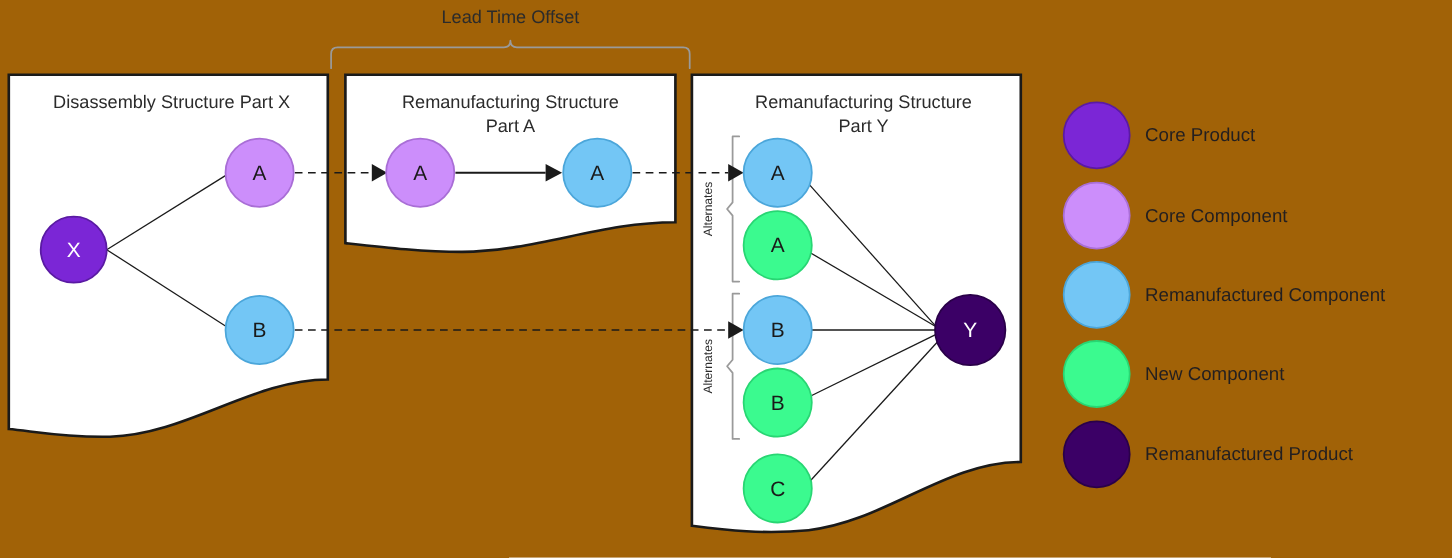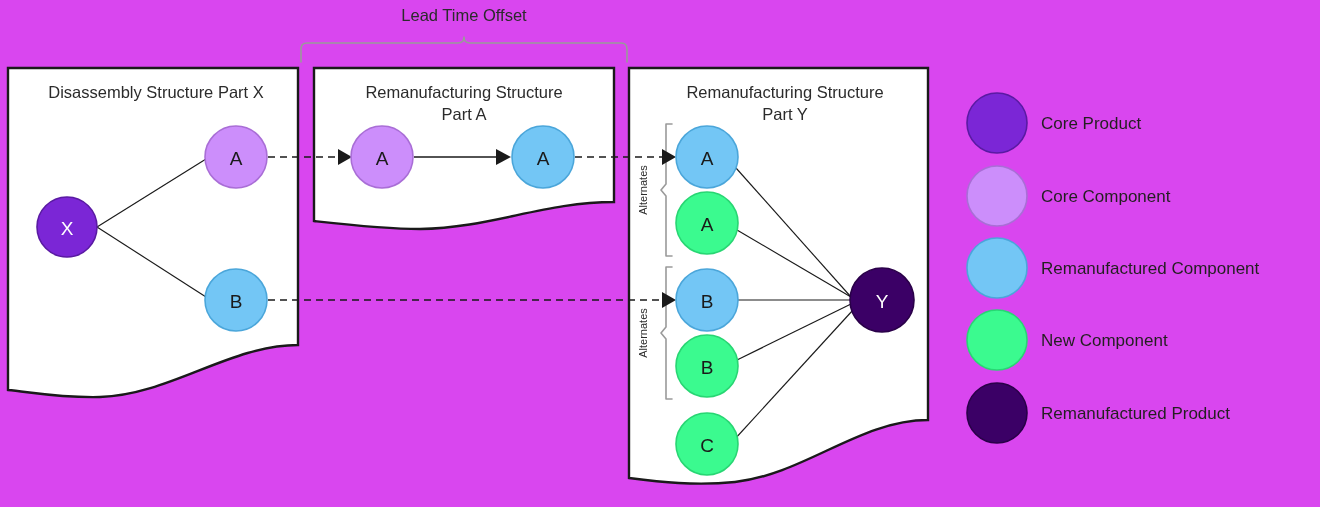--- a/index.html
+++ b/index.html
@@ -8,21 +8,21 @@
     background: #ffffff;
   }
   body {
     font-family: "Liberation Sans", sans-serif;
     color: #231f20;
   }
   #stage {
     position: relative;
     width: 1320px;
     height: 507px;
-    background: #d946ef;
+    background: #a16207;
     overflow: hidden;
   }
   #diagram-svg {
     position: absolute;
     left: 0;
     top: 0;
     width: 1320px;
     height: 507px;
   }
   .box-outline {

